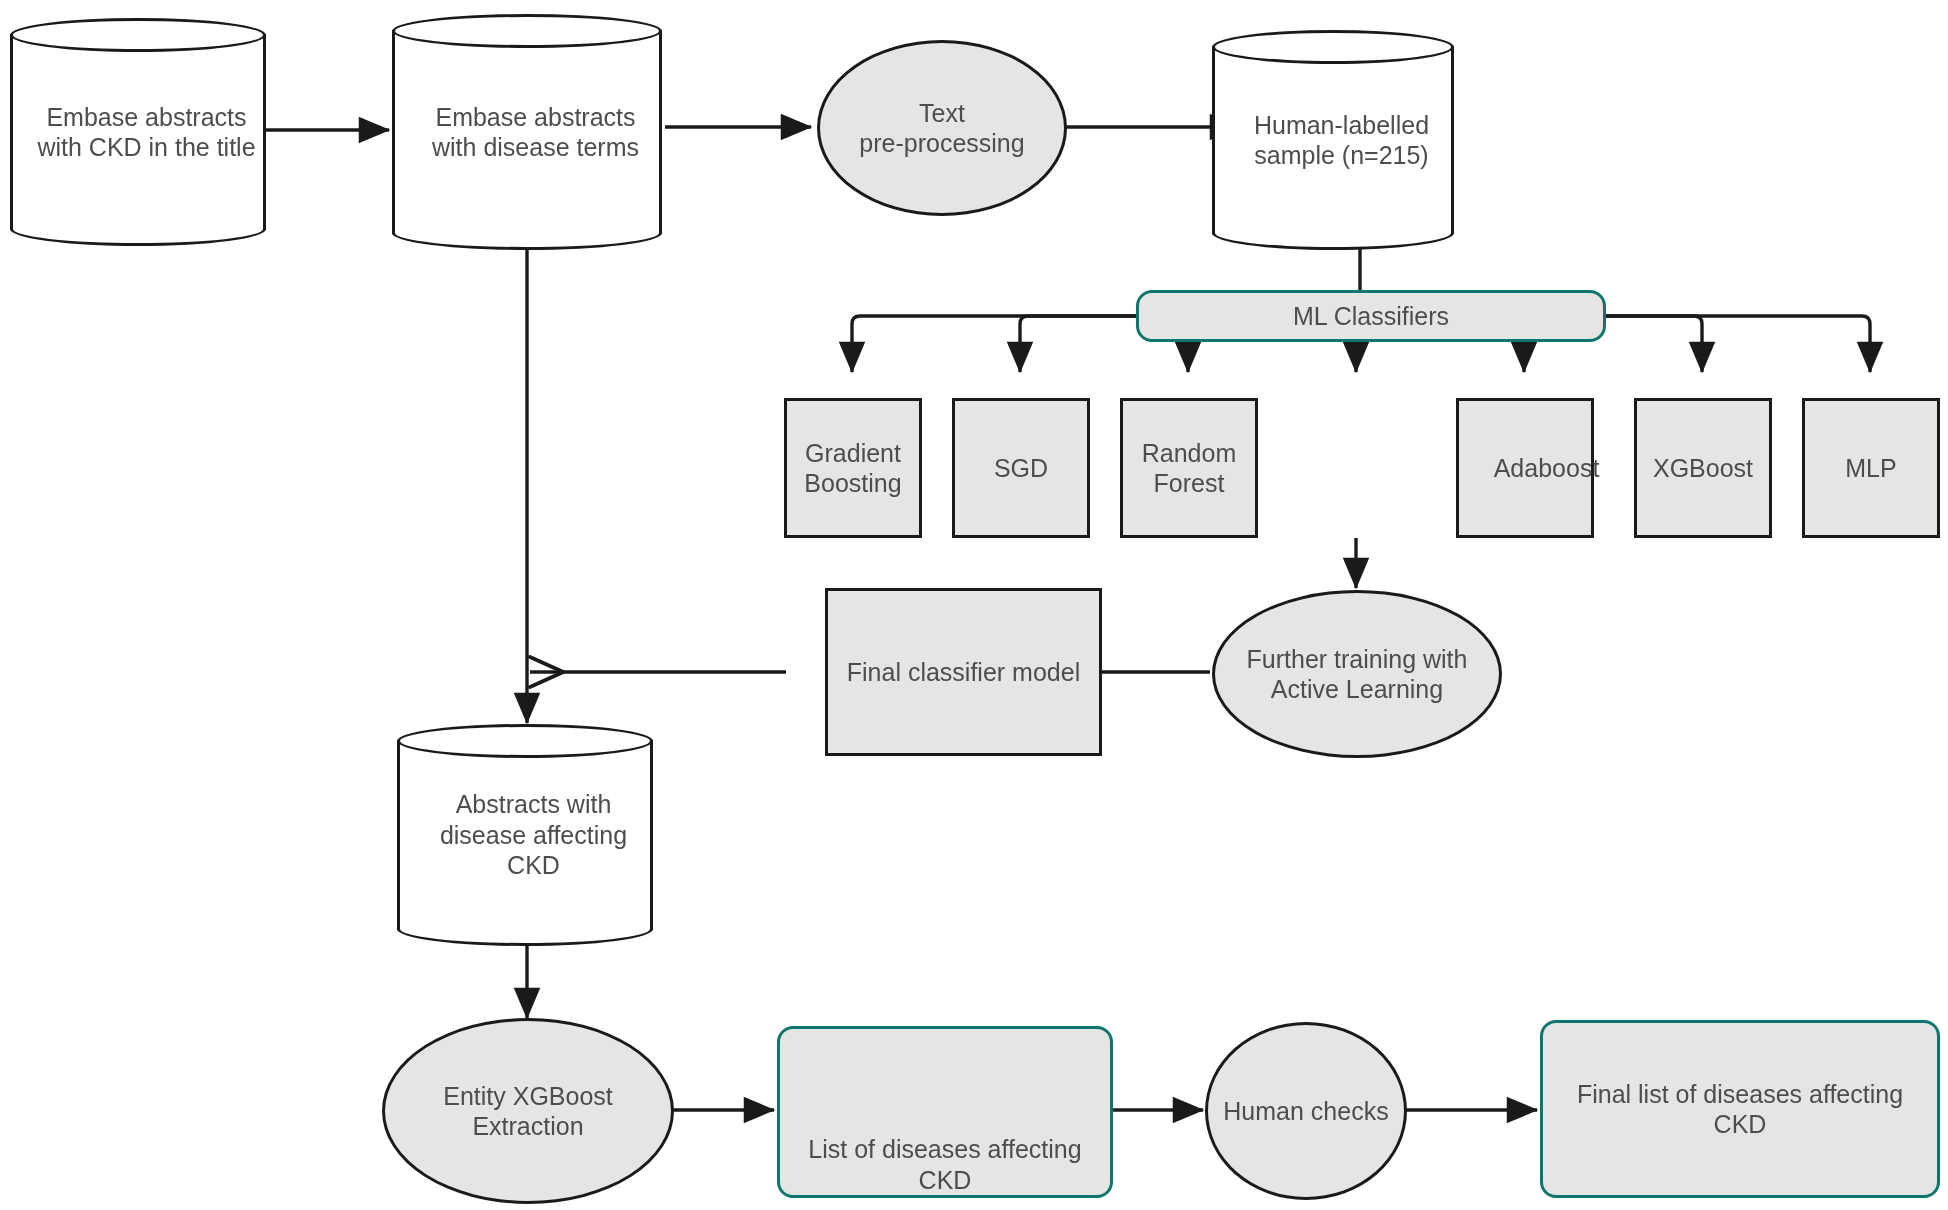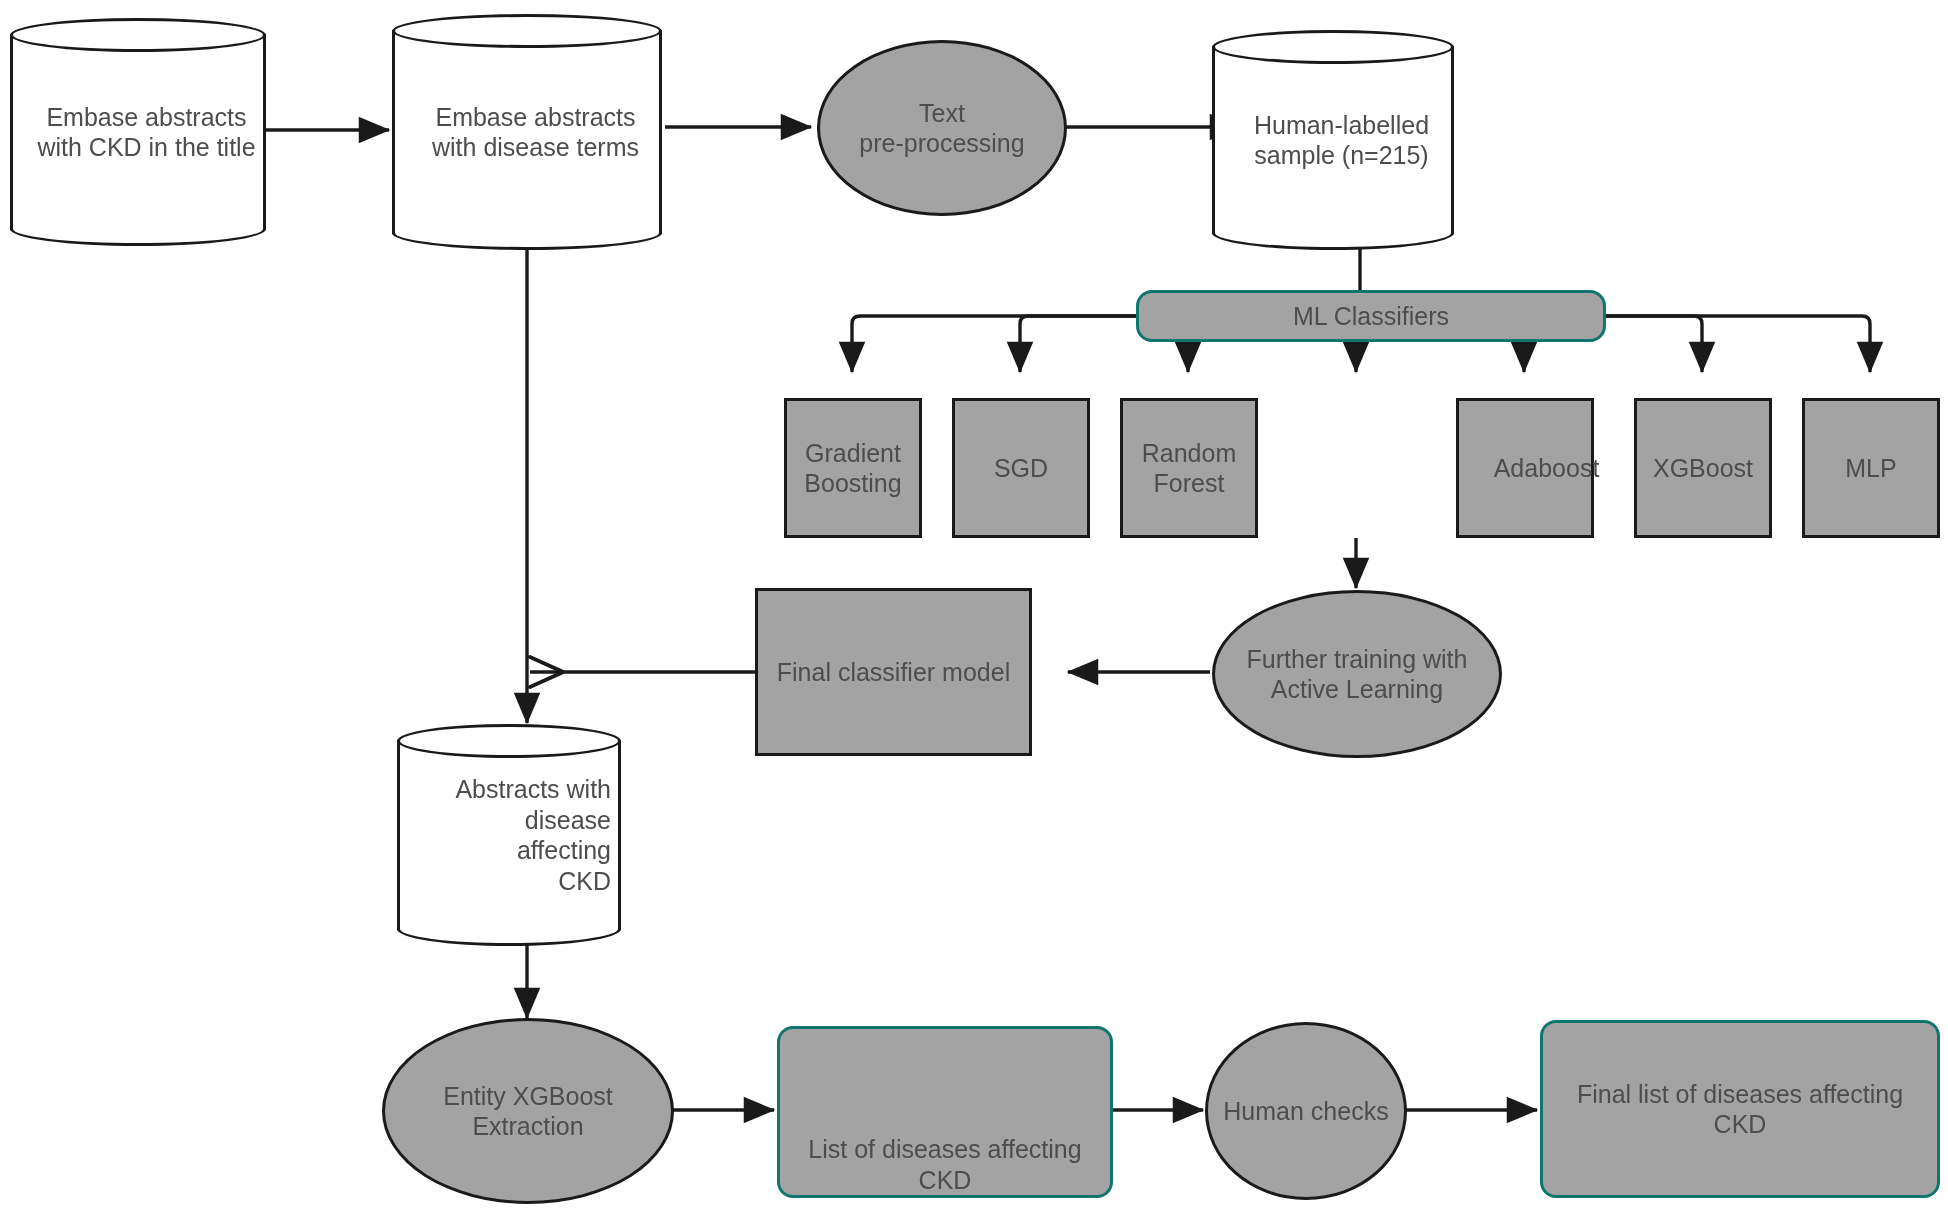--- a/index.html
+++ b/index.html
@@ -29,21 +29,21 @@
   .node {
     position: absolute;
     box-sizing: border-box;
     display: flex;
     align-items: center;
     justify-content: center;
     text-align: center;
     color: #4d4d4d;
     font-size: 25px;
     line-height: 1.22;
-    background: #a3a3a3;
+    background: #e5e5e5;
   }
   .node .lbl {
     display: block;
     white-space: pre-line;
     padding: 0 10px;
   }
   
   .shape-rect {
     border: 3px solid #1a1a1a;
     border-radius: 0;
@@ -207,25 +207,25 @@
   </div>
   <div class="node shape-rect" style="left:1802px; top:398px; width:138px; height:140px;text-align:center;">
     <span class="lbl">MLP</span>
   </div>
 
   <div class="node shape-ellipse" style="left:1212px; top:590px; width:290px; height:168px;">
     <span class="lbl">Further training with
 Active Learning</span>
   </div>
 
-  <div class="node shape-rect" style="left:755px; top:588px; width:277px; height:168px;">
+  <div class="node shape-rect" style="left:825px; top:588px; width:277px; height:168px;">
     <span class="lbl">Final classifier model</span>
   </div>
 
-  <div class="node shape-cyl" style="left:397px; top:724px; width:224px; height:222px;text-align:right;">
+  <div class="node shape-cyl" style="left:397px; top:724px; width:256px; height:222px;">
     <div class="cyl-body"></div>
     <div class="cyl-bot"></div>
     <div class="cyl-top"></div>
     <span class="lbl">Abstracts with
 disease affecting
 CKD</span>
   </div>
 
   <div class="node shape-ellipse" style="left:382px; top:1018px; width:292px; height:186px;">
     <span class="lbl">Entity XGBoost

